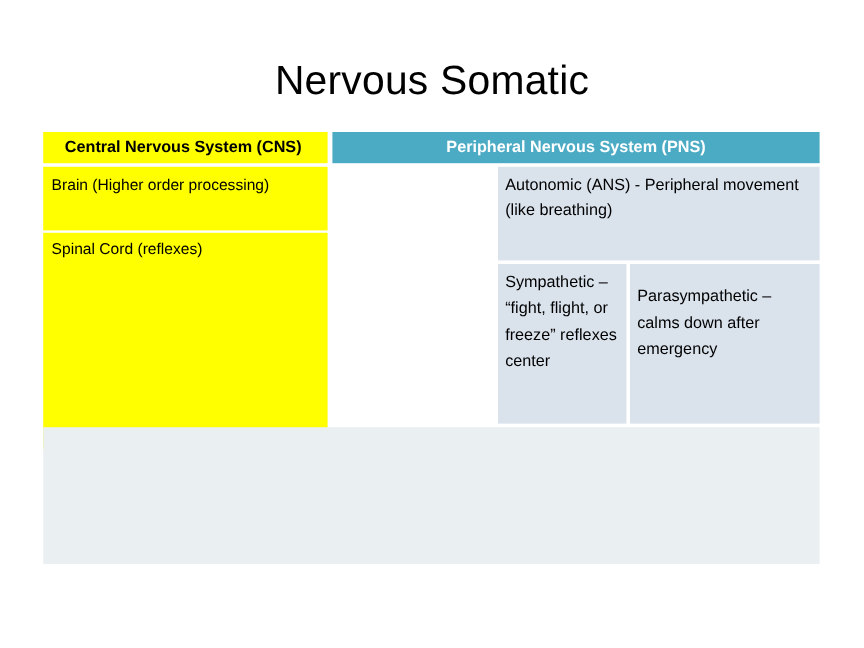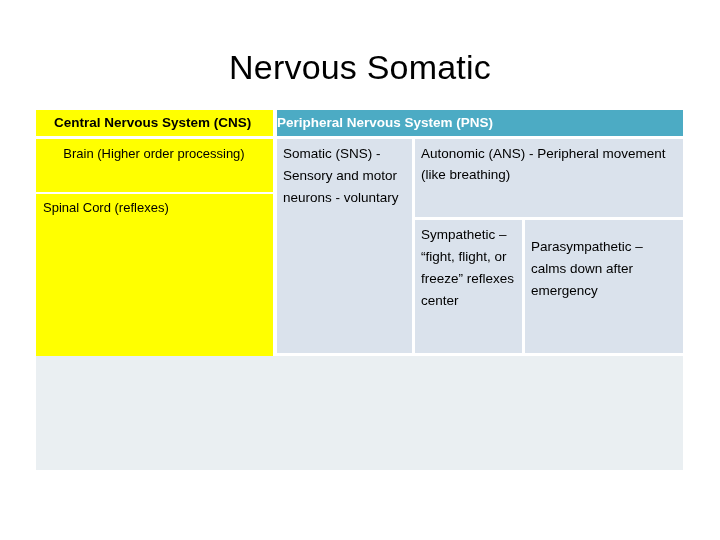--- a/index.html
+++ b/index.html
@@ -66,39 +66,39 @@
     position: absolute;
     left: 241px;
     top: 0;
     width: 406px;
     height: 26px;
     background: #4cabc4;
     color: #ffffff;
     font-size: 13.5px;
     font-weight: bold;
     line-height: 26px;
+    text-align: center;
     box-sizing: border-box;
     white-space: nowrap;
     overflow: hidden;
   }
 
   
   .cns-brain {
     position: absolute;
     left: 0;
     top: 29px;
     width: 237px;
     height: 53px;
     background: #ffff00;
     color: #000000;
     font-size: 13px;
     line-height: 19px;
     padding: 5px 8px 0 7px;
     box-sizing: border-box;
-    text-align: center;
   }
   .cns-spinal {
     position: absolute;
     left: 0;
     top: 84px;
     width: 237px;
     height: 180px;
     background: #ffff00;
     color: #000000;
     font-size: 13px;
@@ -183,21 +183,20 @@
   <div class="table-wrap">
 
     <div class="hdr-cns">Central Nervous System (CNS)</div>
 
     <div class="hdr-pns">Peripheral Nervous System (PNS)</div>
 
     <div class="cns-brain">Brain (Higher order processing)</div>
 
     <div class="cns-spinal">Spinal Cord (reflexes)</div>
 
-    <div class="pns-somatic">Somatic (SNS) - Sensory and motor neurons - voluntary</div>
 
     <div class="pns-autonomic">Autonomic (ANS) - Peripheral movement (like breathing)</div>
 
     <div class="pns-sympathetic">Sympathetic – “fight, flight, or freeze” reflexes center</div>
 
     <div class="pns-parasympathetic">Parasympathetic – calms down after emergency</div>
 
     <div class="empty-row"></div>
 
   </div>

